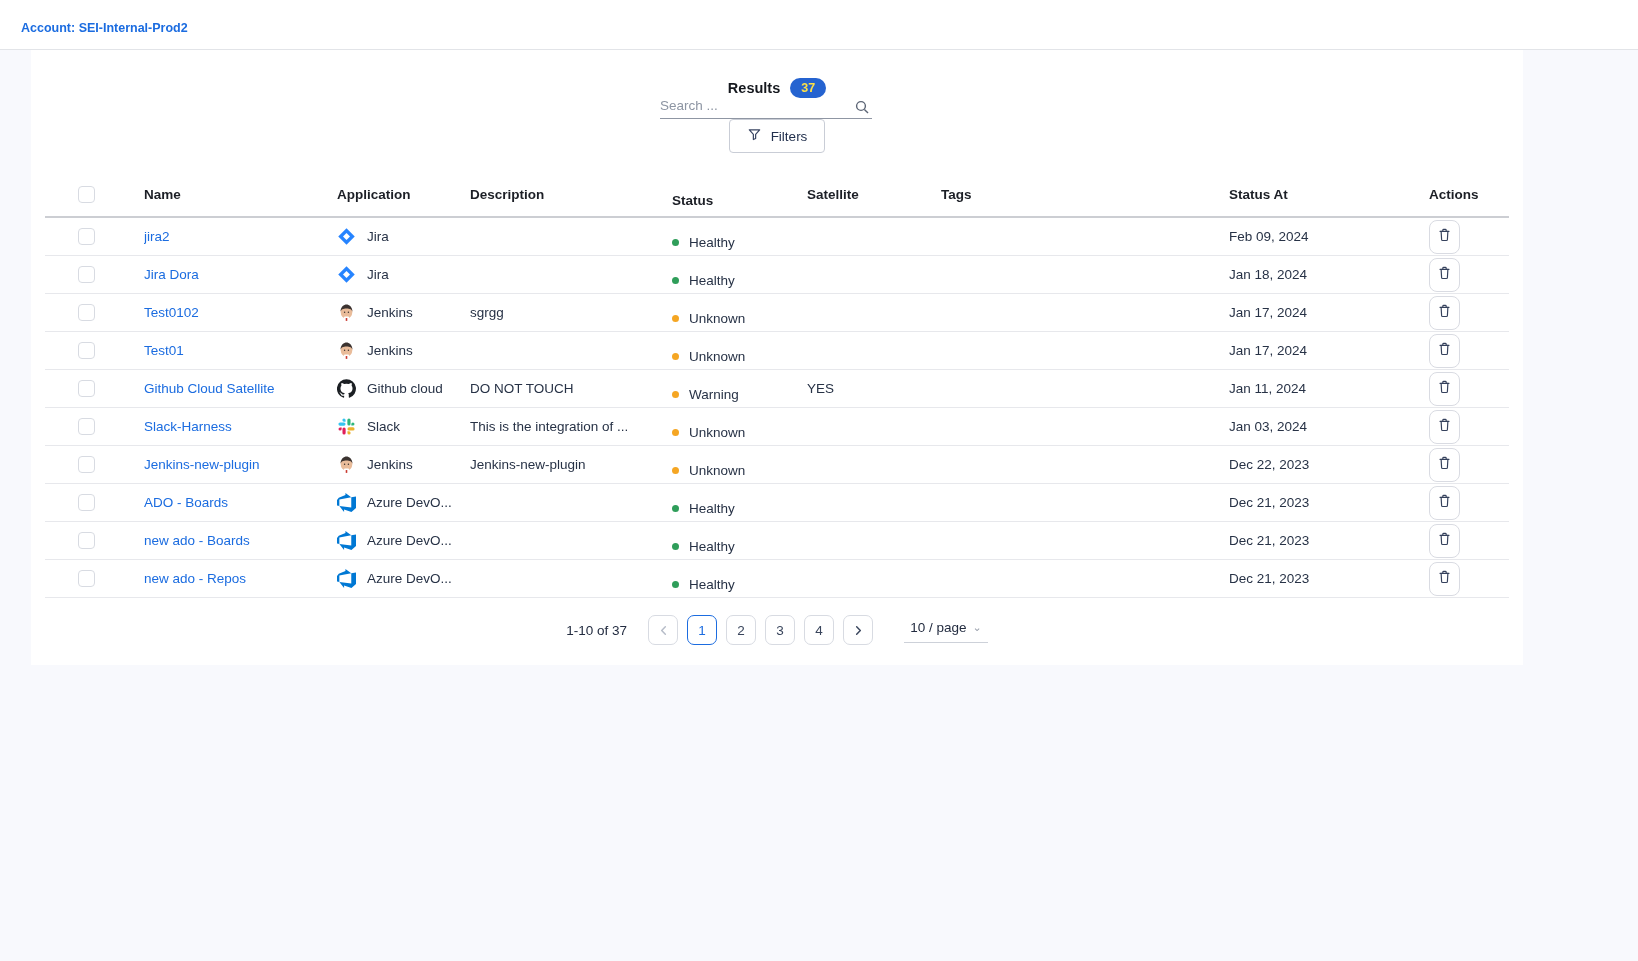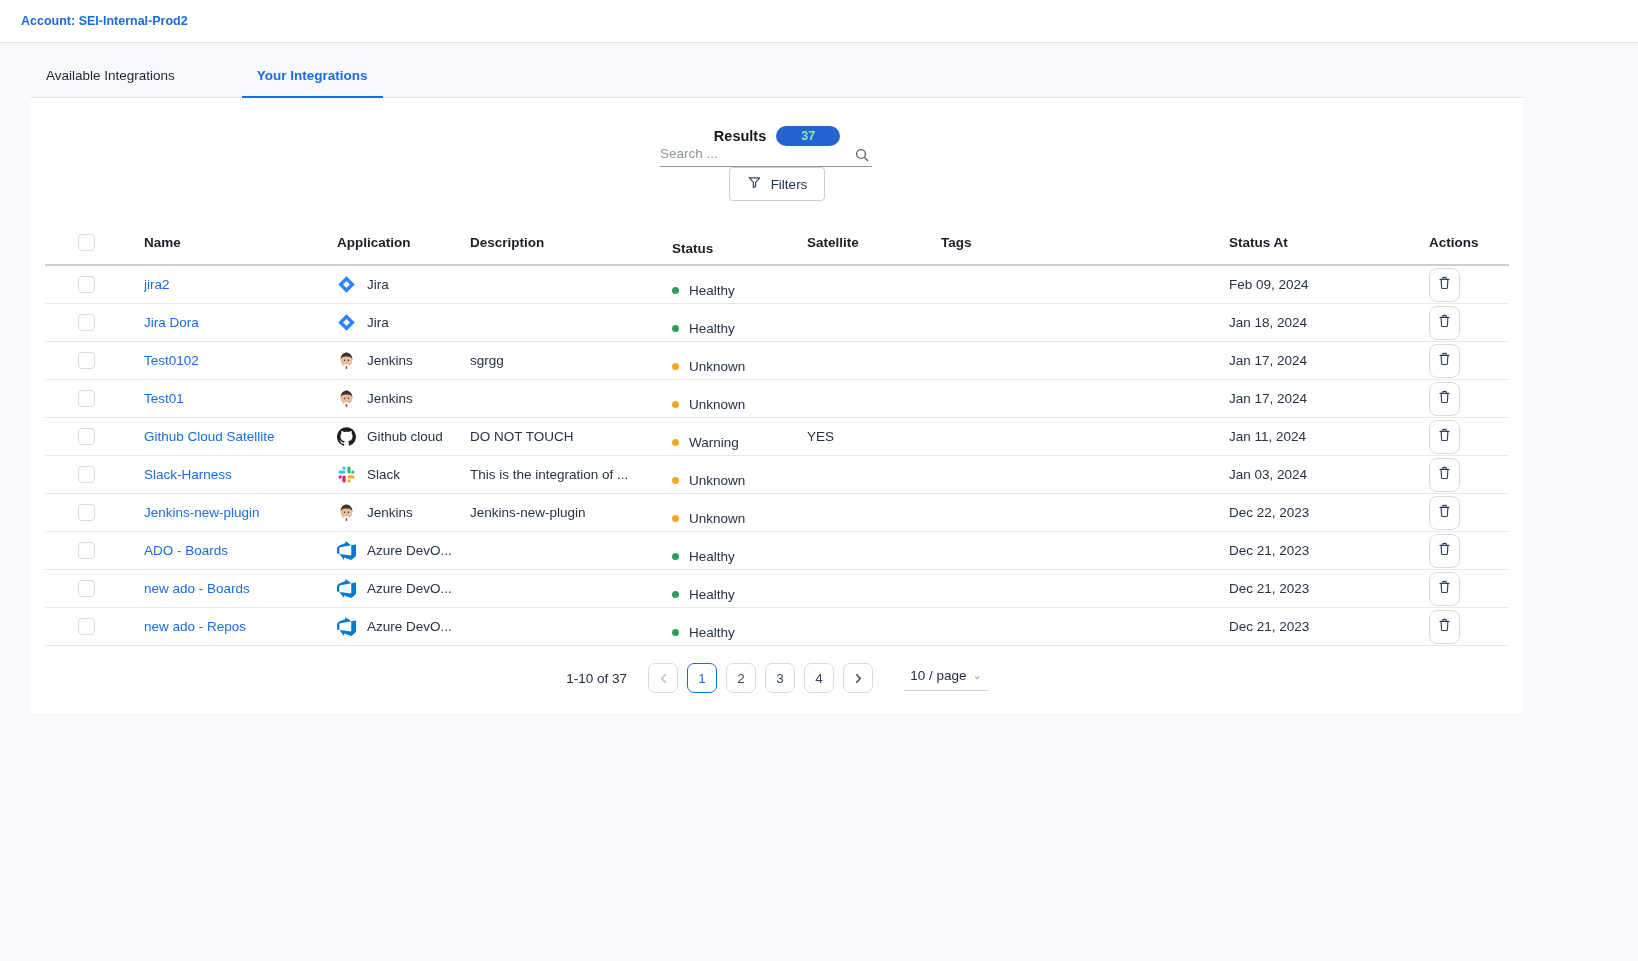--- a/index.html
+++ b/index.html
@@ -15,21 +15,21 @@
     --badge:#2563d0;
     --border-light:#e7e8ec;
     --border-mid:#ccced3;
     --text-dark:#171a20;
     --text-body:#273246;
   }
 
   
   .app-header{
     background:#fff;
-    padding:13px 21px 14px 21px;
+    padding:20px 21px 14px 21px;
     border-bottom:1px solid #e2e4e8;
   }
   .account-link{
     color:var(--accent);
     font-size:12.5px;
     font-weight:600;
     text-decoration:none;
     display:inline-block;
     cursor:pointer;
   }
@@ -77,24 +77,24 @@
   .toolbar{
     display:flex;
     align-items:center;
     padding:28px 0 20px 0;
     flex-direction:column;
   }
   .results-wrap{ display:flex; align-items:center; gap:10px; }
   .results-label{ font-size:14.5px; font-weight:700; color:#15181e; }
   .results-badge{
     background:var(--badge);
-    color:#86efac;
+    color:#fde047;
     font-size:12.5px;
     font-weight:700;
-    padding:3px 25px;
+    padding:3px 11px;
     border-radius:999px;
   }
   .toolbar-spacer{ flex:1; }
   .search-box{
     position:relative;
     width:212px;
     border-bottom:1px solid #8f96a3;
     margin-right:22px;
     padding-bottom:5px;
   }
@@ -210,24 +210,20 @@
 </style>
 </head>
 <body>
 
 <header class="app-header">
   <a class="account-link">Account: SEI-Internal-Prod2</a>
 </header>
 
 <div class="content">
 
-  <div class="tabs">
-    <div class="tab">Available Integrations</div>
-    <div class="tab active">Your Integrations</div>
-  </div>
 
   <div class="card">
 
     <div class="toolbar">
       <div class="results-wrap">
         <span class="results-label">Results</span>
         <span class="results-badge">37</span>
       </div>
       <div class="toolbar-spacer"></div>
       <div class="search-box">

